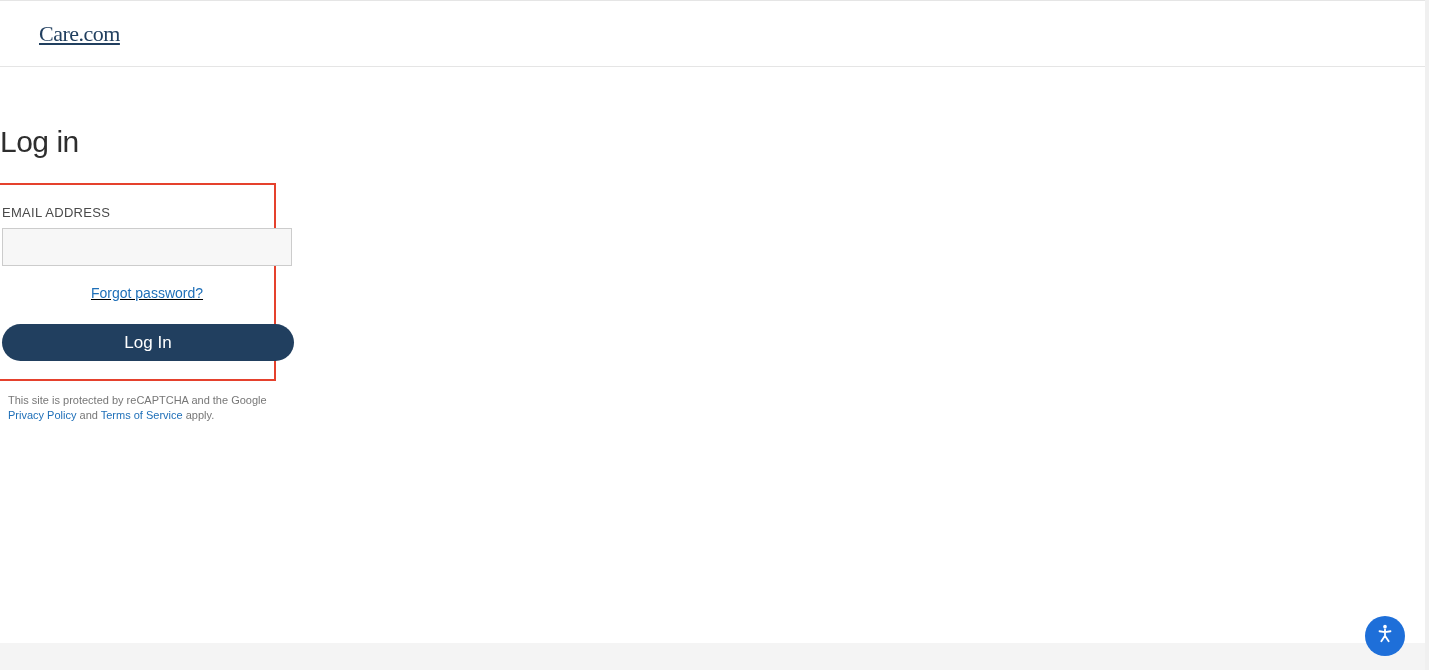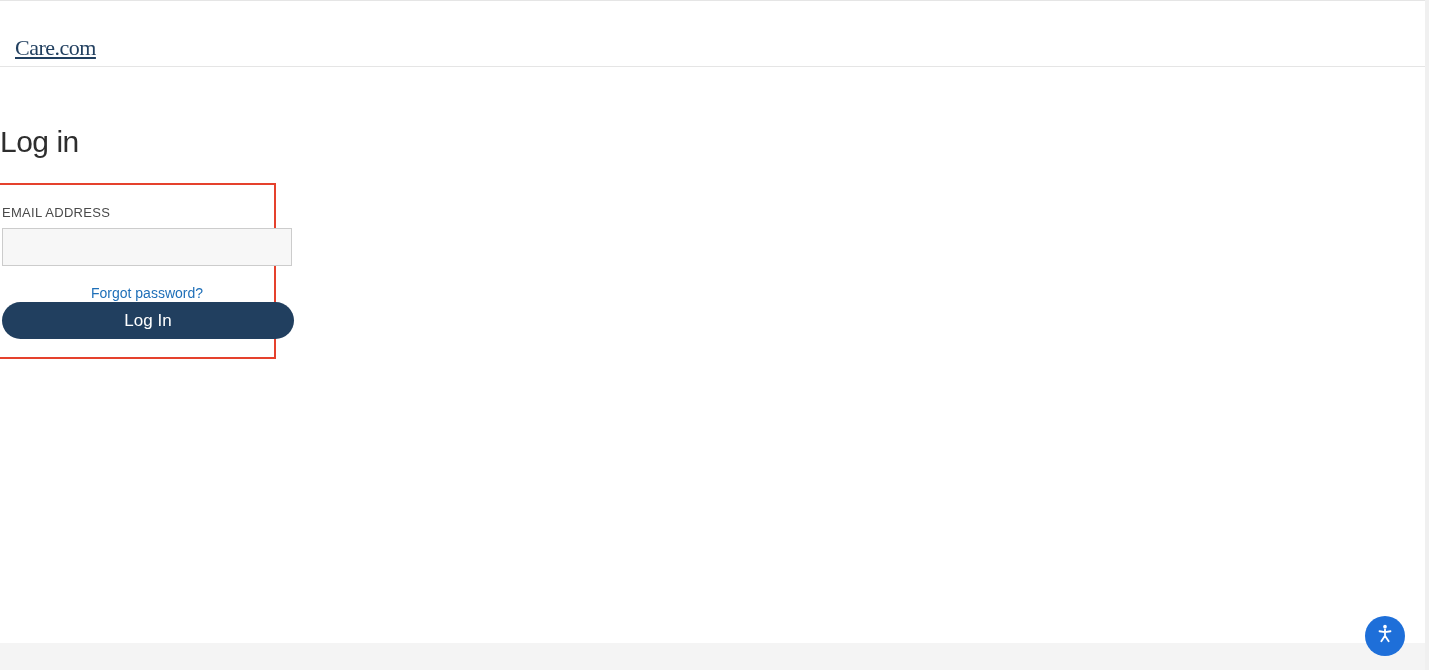--- a/index.html
+++ b/index.html
@@ -24,21 +24,20 @@
       align-items: center;
       padding-left: 15px;
       background: #fff;
     }
     .logo {
       display: flex;
       align-items: center;
       color: #213f5f;
       font-size: 22px;
       font-weight: 400;
-      flex-direction: column;
     }
     .logo svg {
       margin-right: 2px;
     }
     .logo-text {
       font-family: Georgia, serif;
       letter-spacing: -0.5px;
     }
     .main {
       display: flex;
@@ -100,21 +99,23 @@
       width: 46px;
       border: none;
       border-left: 1px solid #ccc;
       background: transparent;
       font-size: 14px;
       color: #333;
       cursor: pointer;
     }
     .forgot-row {
       text-align: center;
-      width: 290px;
+      margin-bottom: 22px;
+      width: 290px;
+      text-decoration: underline;
     }
     .forgot-link {
       color: #1e6fb8;
       font-size: 14px;
       text-decoration: none;
     }
     .login-btn {
       width: 292px;
       height: 37px;
       background: #213f5f;
@@ -196,20 +197,23 @@
         </div>
 
         <div class="forgot-row">
           <a href="#" class="forgot-link">Forgot password?</a>
         </div>
 
         <button class="login-btn">Log In</button>
       </div>
     </div>
 
+    <p class="recaptcha-note">
+      <span>This site is protected by reCAPTCHA and the Google </span><a href="#">Privacy Policy</a><span> and </span><a href="#">Terms of Service</a><span> apply.</span>
+    </p>
   </div>
 </div>
 
 <div class="footer-bar"></div>
 
 <div class="accessibility-fab">
   <span>
     <svg width="22" height="22" viewBox="0 0 24 24" fill="#fff">
       <circle cx="12" cy="4" r="2"></circle>
       <path d="M12 7 L12 14 M12 14 L8 20 M12 14 L16 20 M6 9 L12 10 L18 9" stroke="#fff" stroke-width="2" stroke-linecap="round" fill="none"></path>

